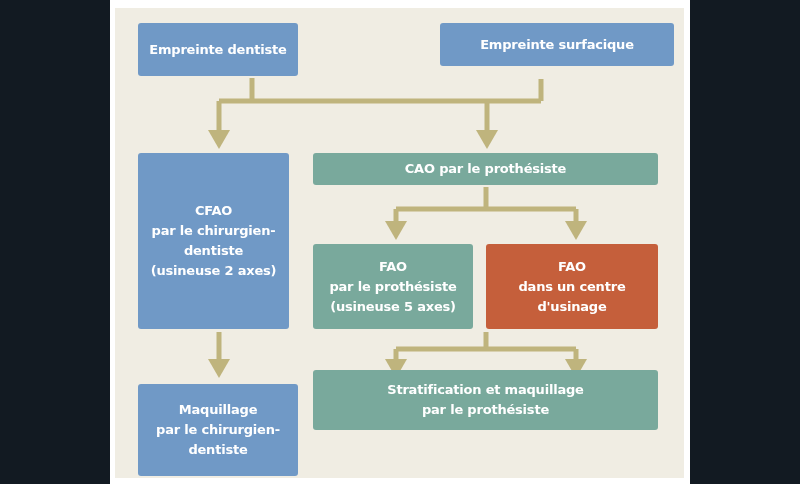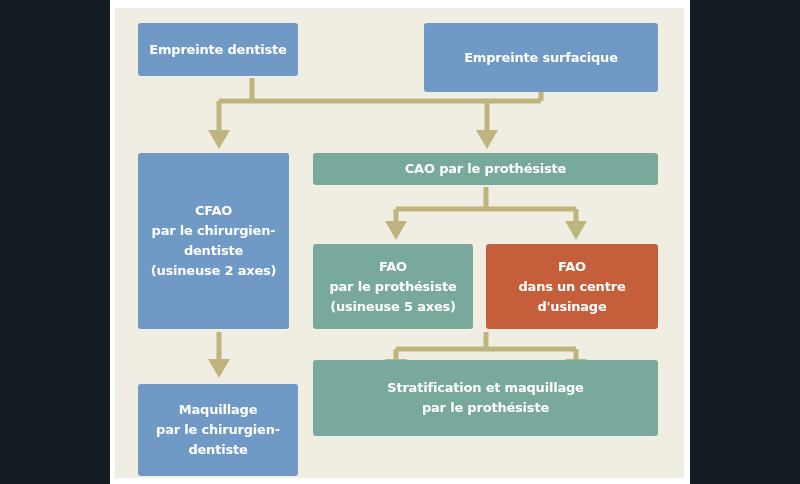--- a/index.html
+++ b/index.html
@@ -81,32 +81,32 @@
       <polyline points="486,332 486,349" stroke="#bfb47d" stroke-width="5" fill="none"></polyline>
       <polyline points="396,349 576,349" stroke="#bfb47d" stroke-width="5" fill="none"></polyline>
       <polyline points="396,349 396,362" stroke="#bfb47d" stroke-width="5" fill="none"></polyline>
       <polyline points="576,349 576,362" stroke="#bfb47d" stroke-width="5" fill="none"></polyline>
       <polygon points="385,359 407,359 396,378" fill="#bfb47d"></polygon>
       <polygon points="565,359 587,359 576,378" fill="#bfb47d"></polygon>
     </g>
 </svg>
 
 <div class="box blue" style="left:138px;top:23px;width:160px;height:53px;">Empreinte dentiste</div>
-<div class="box blue" style="left:424px;top:23px;width:234px;height:69px;">Empreinte surfacique</div>
+<div class="box blue" style="left:440px;top:23px;width:234px;height:43px;">Empreinte surfacique</div>
 
 <div class="box blue" style="left:138px;top:153px;width:151px;height:176px;">CFAO
 par le chirurgien-
 dentiste
 (usineuse 2 axes)</div>
 <div class="box teal" style="left:313px;top:153px;width:345px;height:32px;">CAO par le prothésiste</div>
 
 <div class="box teal" style="left:313px;top:244px;width:160px;height:85px;">FAO
 par le prothésiste
 (usineuse 5 axes)</div>
 <div class="box orange" style="left:486px;top:244px;width:172px;height:85px;">FAO
 dans un centre
 d'usinage</div>
 
 <div class="box blue" style="left:138px;top:384px;width:160px;height:92px;">Maquillage
 par le chirurgien-
 dentiste</div>
-<div class="box teal" style="left:313px;top:360px;width:345px;height:76px;">Stratification et maquillage
+<div class="box teal" style="left:313px;top:370px;width:345px;height:60px;">Stratification et maquillage
 par le prothésiste</div>
 
 </body></html>

